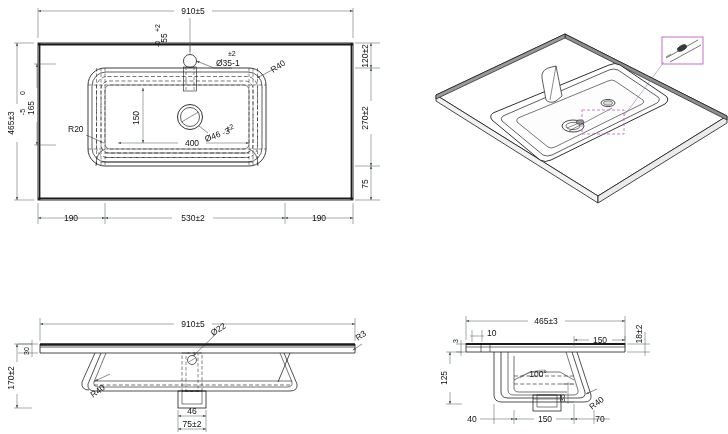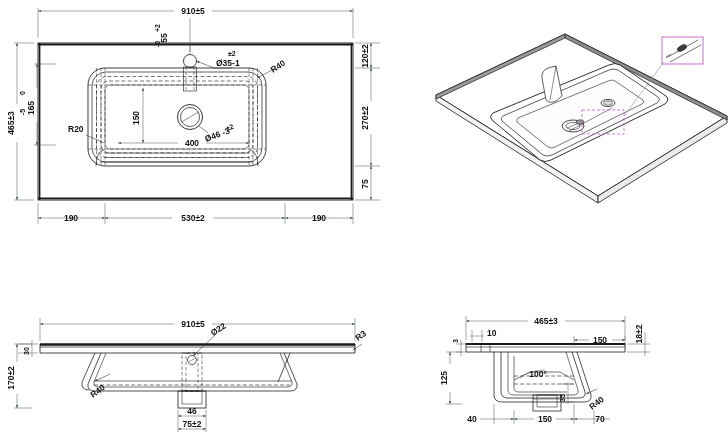--- a/index.html
+++ b/index.html
@@ -3,21 +3,21 @@
 <meta charset="utf-8">
 <style>
   html,body{margin:0;padding:0;}
   body{
     width:728px;height:434px;
     background:#ffffff;
     font-family:"Liberation Sans", sans-serif;
     overflow:hidden;
     position:relative;
   }
-  #sheet{position:absolute;left:0;top:0;width:728px;height:434px;font-weight:bold;}
+  #sheet{position:absolute;left:0;top:0;width:728px;height:434px;}
   svg{display:block;}
   .dimtxt{font-family:"Liberation Sans", sans-serif;font-size:8.5px;fill:#111;}
   .dimtxt-sm{font-family:"Liberation Sans", sans-serif;font-size:7px;fill:#111;}
   .leadtxt{font-family:"Liberation Sans", sans-serif;font-size:8.5px;fill:#111;}
 </style>
 </head>
 <body>
 
 <div id="sheet">
 <svg width="728" height="434" viewBox="0 0 728 434">

